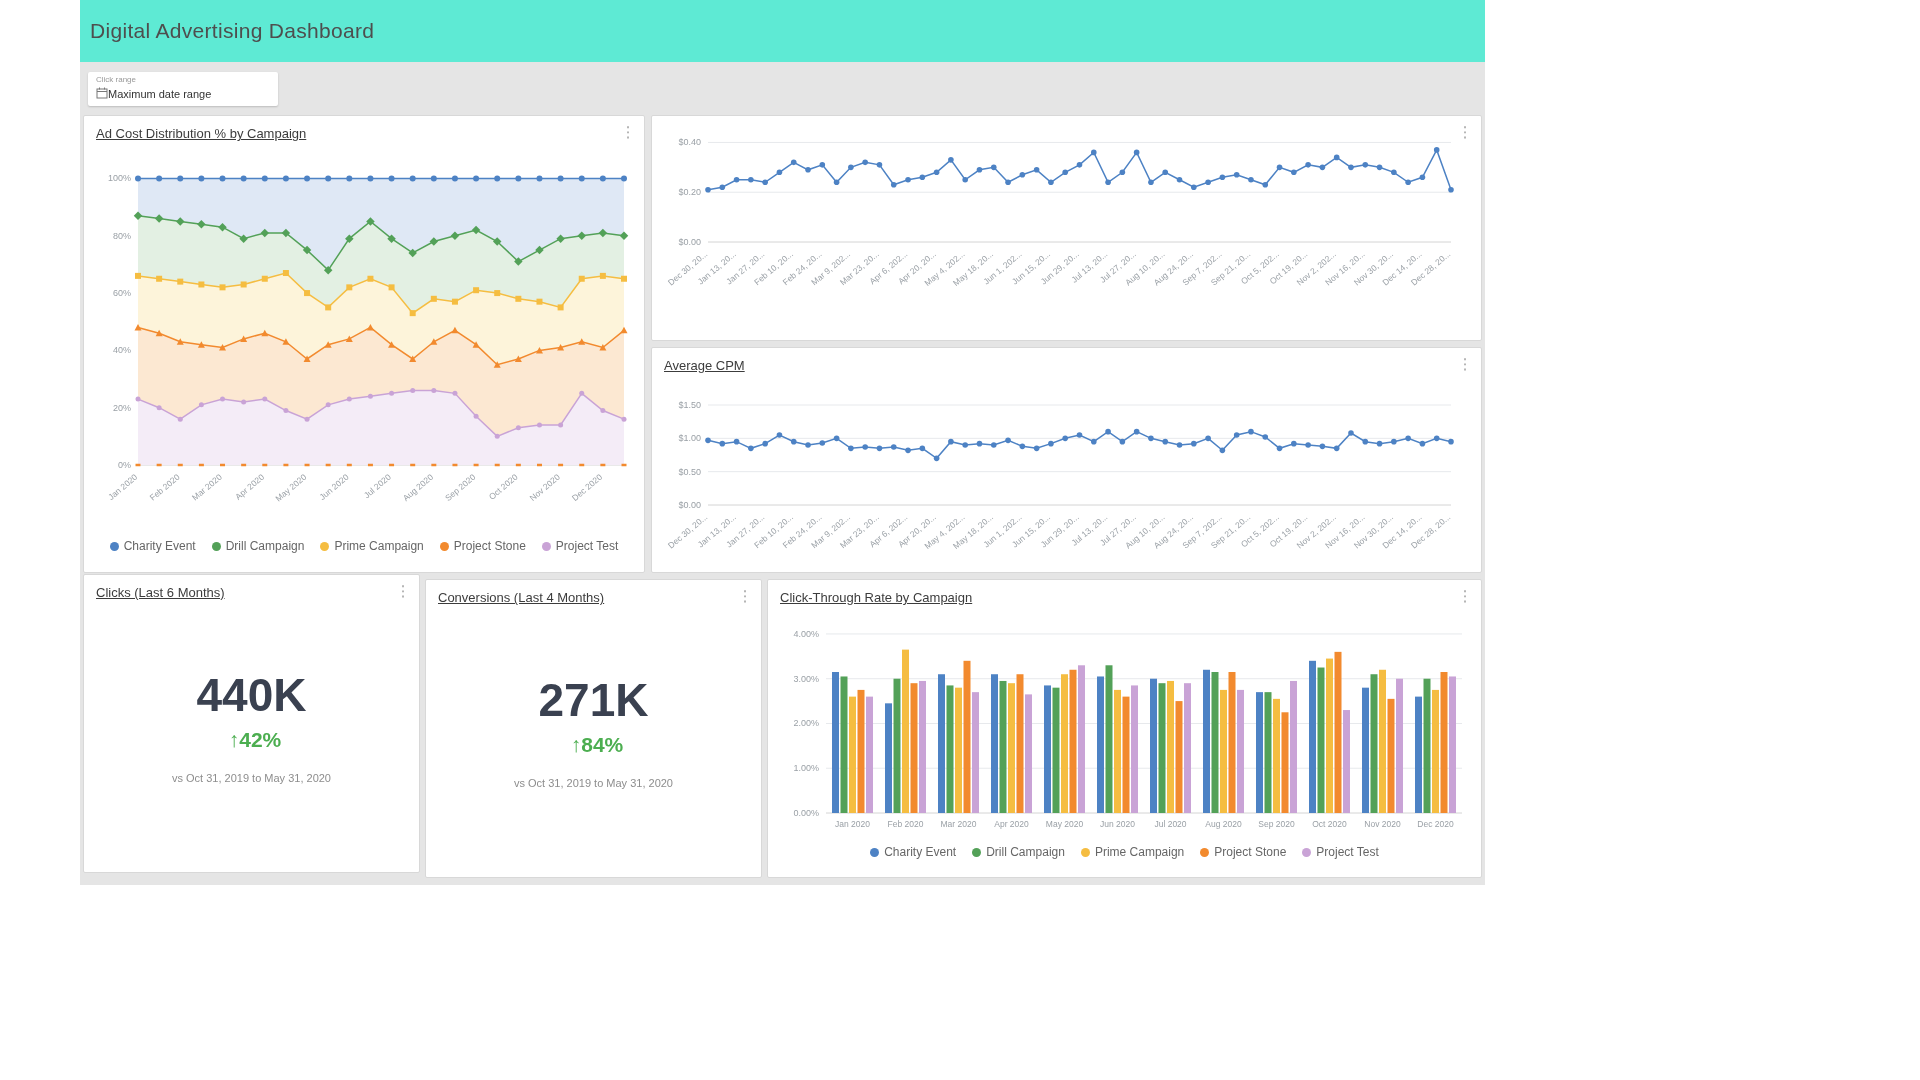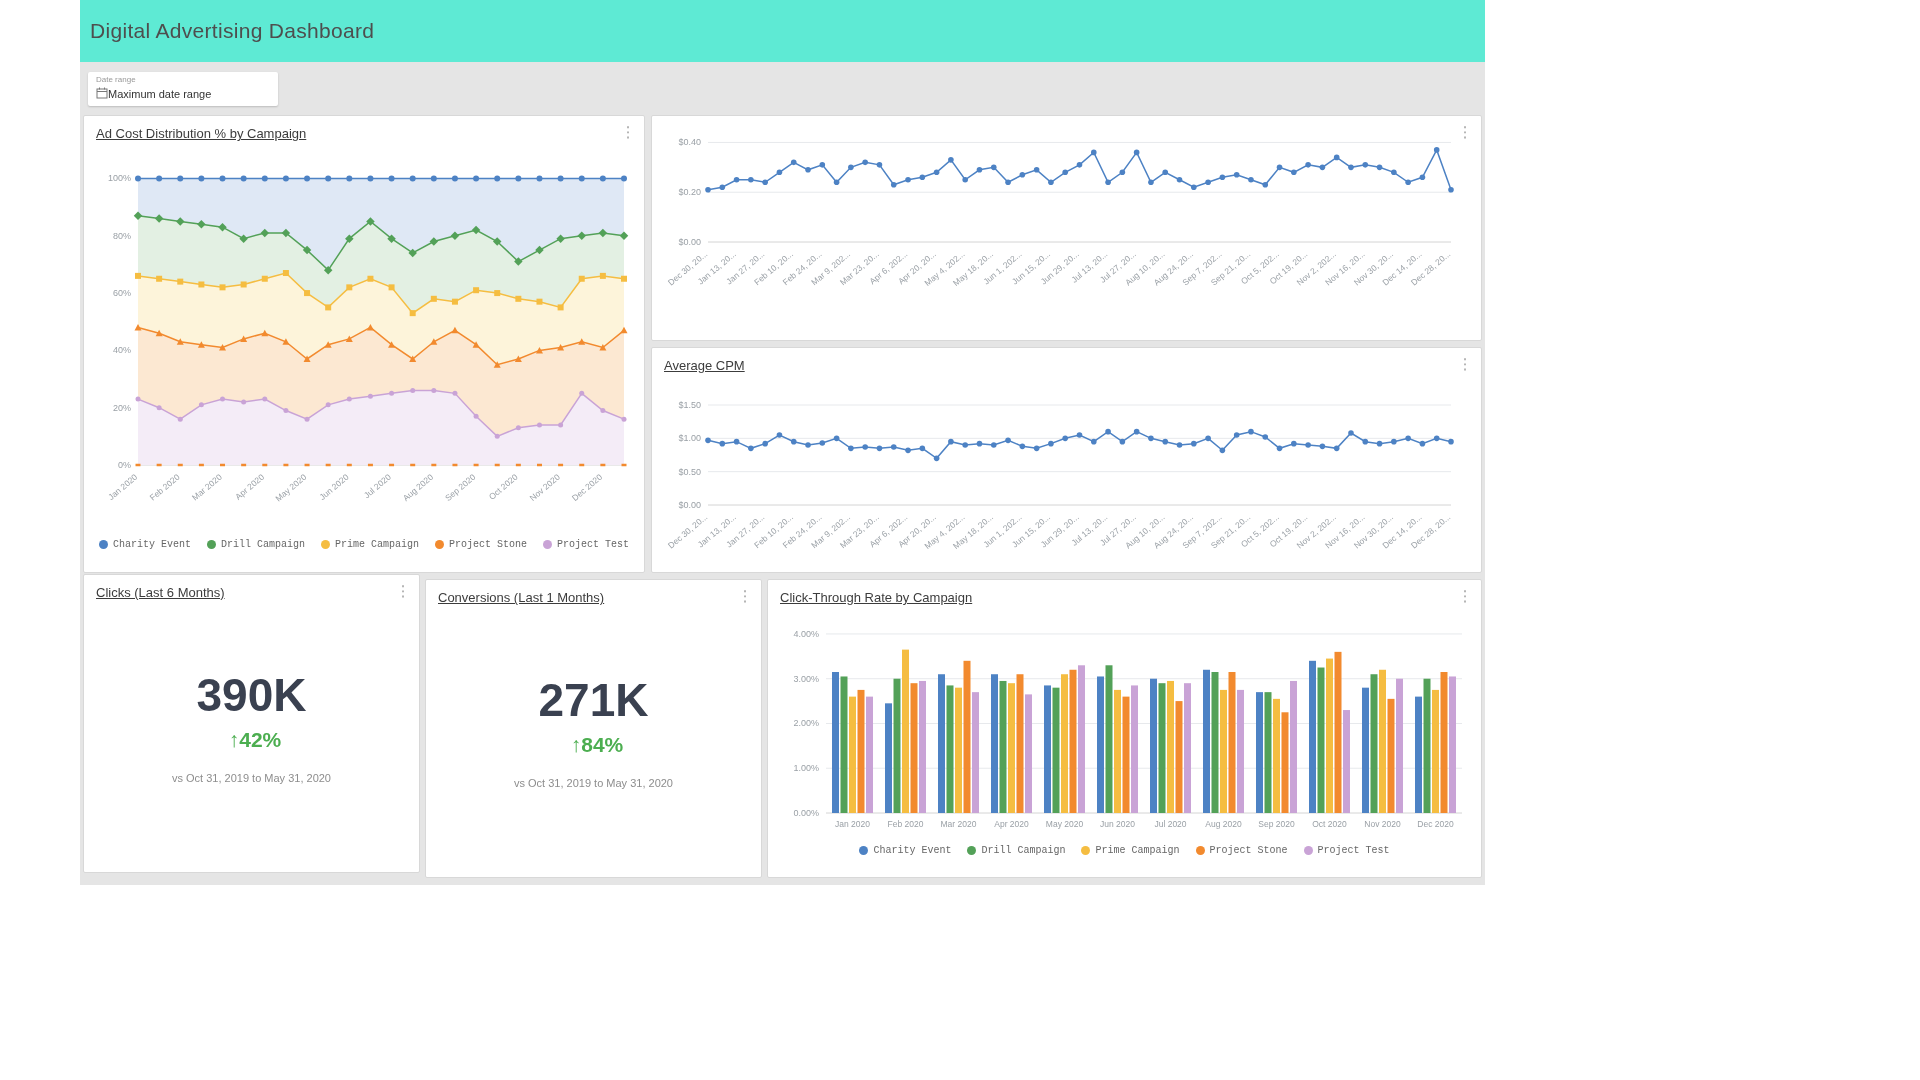--- a/index.html
+++ b/index.html
@@ -18,39 +18,39 @@
   .kebab { position:absolute; top:4px; right:6px; width:20px; height:24px; color:#a3a3a3; font-size:15px; text-align:center; cursor:pointer; line-height:24px; }
   .kebab::before { content:"\22EE"; }
   #card1 { left:3px;  top:115px; width:562px; height:458px; }
   #card2 { left:571px; top:115px; width:831px; height:226px; }
   #card3 { left:571px; top:347px; width:831px; height:226px; }
   #card4 { left:3px;  top:574px; width:337px; height:299px; }
   #card5 { left:345px; top:579px; width:337px; height:299px; }
   #card6 { left:687px; top:579px; width:715px; height:299px; }
   svg.chart { display:block; margin-left:6px; }
   .legend { display:flex; justify-content:center; align-items:center; gap:16px; margin-top:2px; }
-  .legend-item { display:flex; align-items:center; gap:5px; font-size:10px; color:#666666; cursor:pointer;font-family:Liberation Mono, monospace; }
+  .legend-item { display:flex; align-items:center; gap:5px; font-size:12px; color:#666666; cursor:pointer; }
   .legend-dot { width:9px; height:9px; border-radius:50%; display:inline-block; }
   .kpi-value { margin-top:62px; font-size:46px; font-weight:bold; color:#3a4150; text-align:center; }
   .kpi-delta { font-size:21px; font-weight:bold; color:#4cae50; text-align:center; margin-top:6px;margin-left:7px; }
   .kpi-compare { font-size:11px; color:#8d8d8d; text-align:center; margin-top:20px; }
 </style>
 </head>
 <body>
 
 <div class="page">
   <div class="dashboard">
 
     <div class="header">
       <h1>Digital Advertising Dashboard</h1>
     </div>
 
     <div class="filterbar">
       <div class="datebox">
-        <div class="datebox-label">Date range</div>
+        <div class="datebox-label">Click range</div>
         <div class="datebox-row">
           <span>
             <svg width="12" height="12" viewBox="0 0 12 12">
                 <rect x="1" y="2" width="10" height="9" fill="none" stroke="#777777" stroke-width="1"></rect>
                 <line x1="1" y1="4.5" x2="11" y2="4.5" stroke="#777777" stroke-width="1"></line>
                 <line x1="3.5" y1="0.5" x2="3.5" y2="2.5" stroke="#777777" stroke-width="1"></line>
                 <line x1="8.5" y1="0.5" x2="8.5" y2="2.5" stroke="#777777" stroke-width="1"></line>
               </svg>
           </span>
           <span class="val">Maximum date range</span>
@@ -450,27 +450,27 @@
           <circle cx="750.1346153846154" cy="59.33333333333333" r="2.8" fill="#4d82c4"></circle>
           <circle cx="764.4230769230769" cy="64.66666666666666" r="2.8" fill="#4d82c4"></circle>
           <circle cx="778.7115384615385" cy="59.33333333333333" r="2.8" fill="#4d82c4"></circle>
           <circle cx="793" cy="62.66666666666667" r="2.8" fill="#4d82c4"></circle>
         </svg>
     </section>
 
     <section class="card" id="card4">
       <div class="card-title">Clicks (Last 6 Months)</div>
       <div class="kebab"></div>
-      <div class="kpi-value">390K</div>
+      <div class="kpi-value">440K</div>
       <div class="kpi-delta">↑42%</div>
       <div class="kpi-compare">vs Oct 31, 2019 to May 31, 2020</div>
     </section>
 
     <section class="card" id="card5">
-      <div class="card-title">Conversions (Last 1 Months)</div>
+      <div class="card-title">Conversions (Last 4 Months)</div>
       <div class="kebab"></div>
       <div class="kpi-value">271K</div>
       <div class="kpi-delta">↑84%</div>
       <div class="kpi-compare">vs Oct 31, 2019 to May 31, 2020</div>
     </section>
 
     <section class="card" id="card6">
       <div class="card-title">Click-Through Rate by Campaign</div>
       <div class="kebab"></div>
       <svg class="chart" width="700" height="232" viewBox="0 0 700 232">

